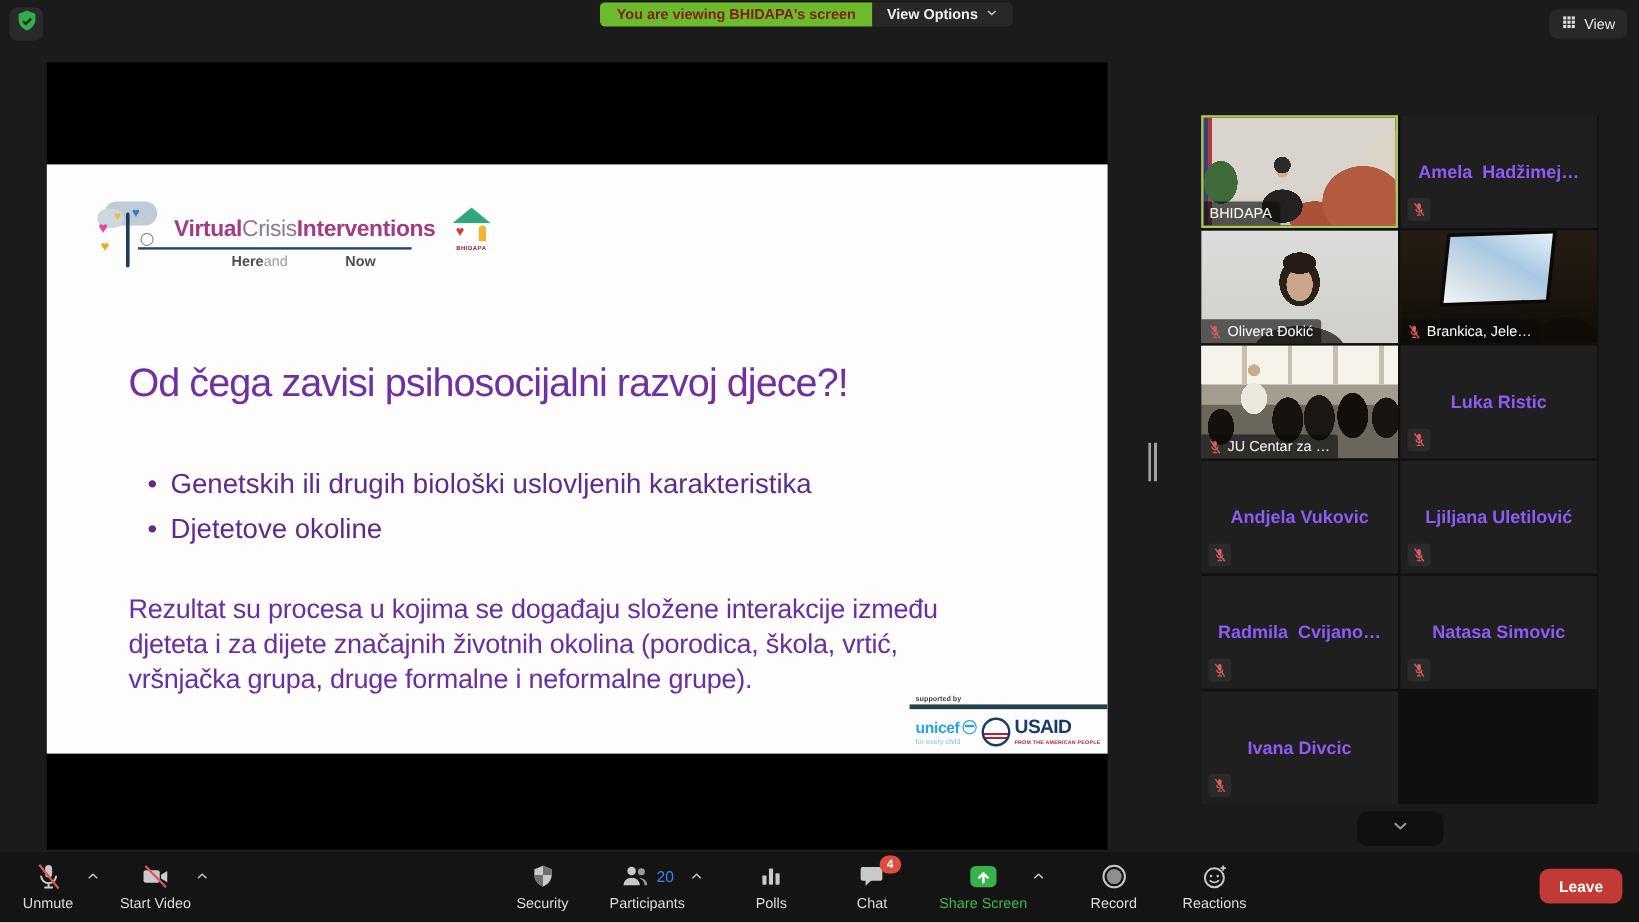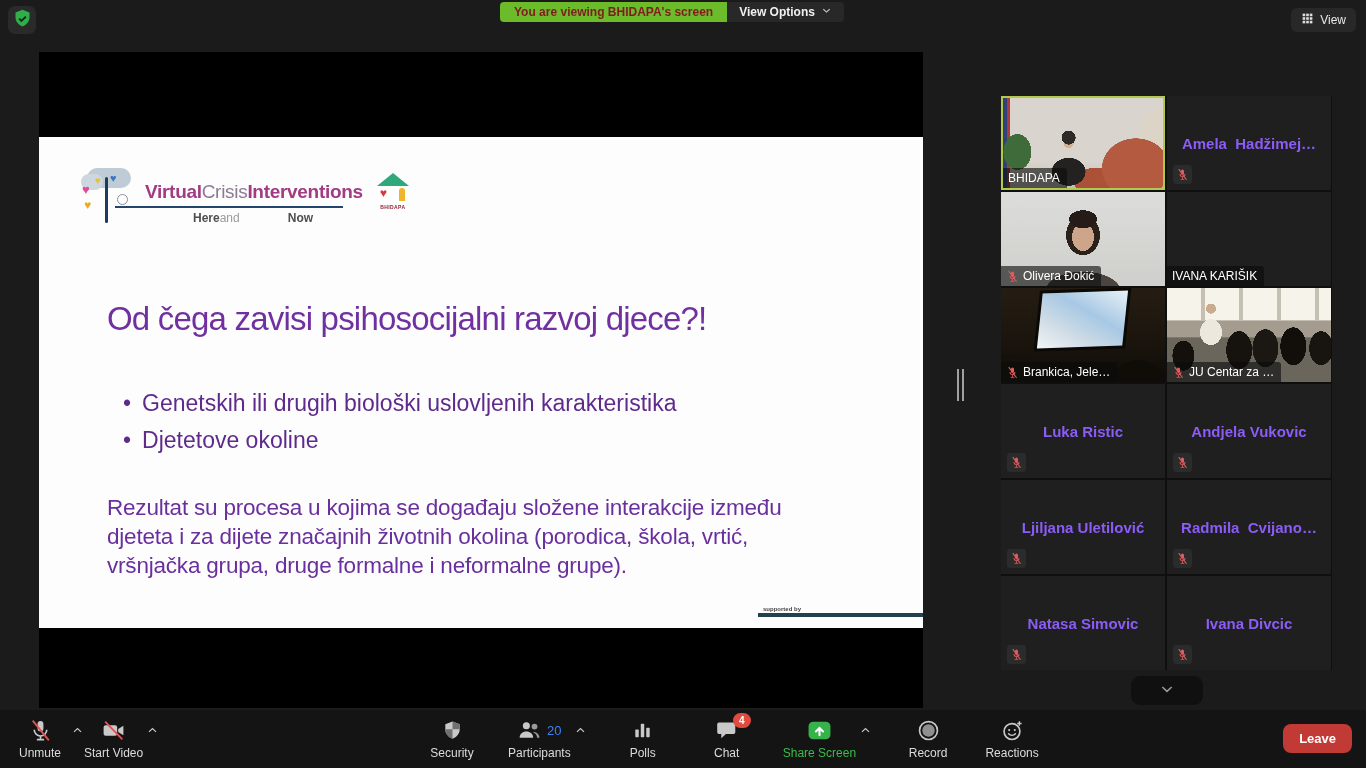--- a/index.html
+++ b/index.html
@@ -129,21 +129,21 @@
     background:repeating-linear-gradient(90deg,#f6f3ea 0 34px,#c6c0b2 34px 38px);}
   .scene-office::after{content:"";position:absolute;left:16%;top:16%;width:22%;height:50%;background:
     radial-gradient(circle 5px at 50% 12%, #c9ab8d 99%, transparent),
     radial-gradient(ellipse 11px 13px at 50% 62%, #ece8de 99%, transparent);background-repeat:no-repeat;}
 
   .more-btn{position:absolute;left:1131px;top:676px;width:72px;height:29px;background:#101010;
             border-radius:9px;display:flex;align-items:center;justify-content:center;color:#9a9a9a;cursor:pointer;}
 
   
   .toolbar{position:absolute;left:0;bottom:0;width:1366px;height:58px;background:#141414;}
-  .toolbar-left{position:absolute;left:12px;top:7px;display:flex;}
+  .toolbar-left{position:absolute;left:12px;top:7px;display:flex;gap:16px;}
   .toolbar-center{position:absolute;left:424px;top:7px;display:flex;gap:28px;}
   .tb-wrap{display:flex;align-items:flex-start;}
   .tb-item{display:flex;flex-direction:column;align-items:center;min-width:56px;cursor:pointer;}
   .tb-icon-row{height:26px;display:flex;align-items:center;gap:5px;}
   .tb-icon{position:relative;display:flex;}
   .tb-count{color:#3b82f6;font-size:13px;}
   .tb-badge{position:absolute;top:-5px;right:-12px;min-width:12px;height:15px;padding:0 3px;background:#e04b3f;
             border-radius:9px;color:#fff;font-size:10px;font-weight:bold;display:flex;align-items:center;justify-content:center;}
   .tb-label{margin-top:3px;font-size:12px;color:#dcdcdc;white-space:nowrap;}
   .tb-caret{margin:7px 0 0 3px;cursor:pointer;display:flex;}
@@ -228,20 +228,36 @@
           </div>
           <div class="bullet">
             <span>Djetetove okoline</span>
           </div>
         </div>
       <div class="slide-paragraph">Rezultat su procesa u kojima se događaju složene interakcije između djeteta i za dijete značajnih životnih okolina (porodica, škola, vrtić, vršnjačka grupa, druge formalne i neformalne grupe).</div>
 
       <div class="supported-block">
         <div class="supported-by">supported by</div>
         <div class="support-rule"></div>
+        <div class="logos-row">
+          <div class="unicef">
+            <div class="unicef-top">
+              <span class="unicef-name">unicef</span>
+              <span class="unicef-globe"></span>
+            </div>
+            <span class="unicef-tagline">for every child</span>
+          </div>
+          <div class="usaid">
+            <div class="usaid-emblem"></div>
+            <div class="usaid-text">
+              <span class="usaid-name">USAID</span>
+              <span class="usaid-tagline">FROM THE AMERICAN PEOPLE</span>
+            </div>
+          </div>
+        </div>
       </div>
 
     </div>
   </div>
 
   <div class="divider"></div>
 
   <div class="gallery">
       <div class="tile active">
         <div class="scene scene-meeting-room"></div>
@@ -267,23 +283,20 @@
               <g fill="#e05c5c">
                 <rect x="9.2" y="2.6" width="5.6" height="10" rx="2.8"></rect>
                 <path d="M6.5 11.3a5.5 5.5 0 0 0 11 0h-1.7a3.8 3.8 0 0 1-7.6 0z"></path>
                 <rect x="11.2" y="16.8" width="1.6" height="3.4"></rect>
                 <rect x="8.5" y="20" width="7" height="1.6"></rect>
               </g>
               <path d="M5 2.2L19.5 21.6" stroke="#e05c5c" stroke-width="2"></path>
             </svg></span><span>Olivera Đokić</span></div>
       </div>
       <div class="tile">
-        <div class="tile-label"><span>IVANA KARIŠIK</span></div>
-      </div>
-      <div class="tile">
         <div class="scene scene-window-room"></div>
         <div class="tile-label"><span class="tile-label-mic"><svg viewBox="0 0 24 24" width="13" height="13">
               <g fill="#e05c5c">
                 <rect x="9.2" y="2.6" width="5.6" height="10" rx="2.8"></rect>
                 <path d="M6.5 11.3a5.5 5.5 0 0 0 11 0h-1.7a3.8 3.8 0 0 1-7.6 0z"></path>
                 <rect x="11.2" y="16.8" width="1.6" height="3.4"></rect>
                 <rect x="8.5" y="20" width="7" height="1.6"></rect>
               </g>
               <path d="M5 2.2L19.5 21.6" stroke="#e05c5c" stroke-width="2"></path>
             </svg></span><span>Brankica, Jele…</span></div>

